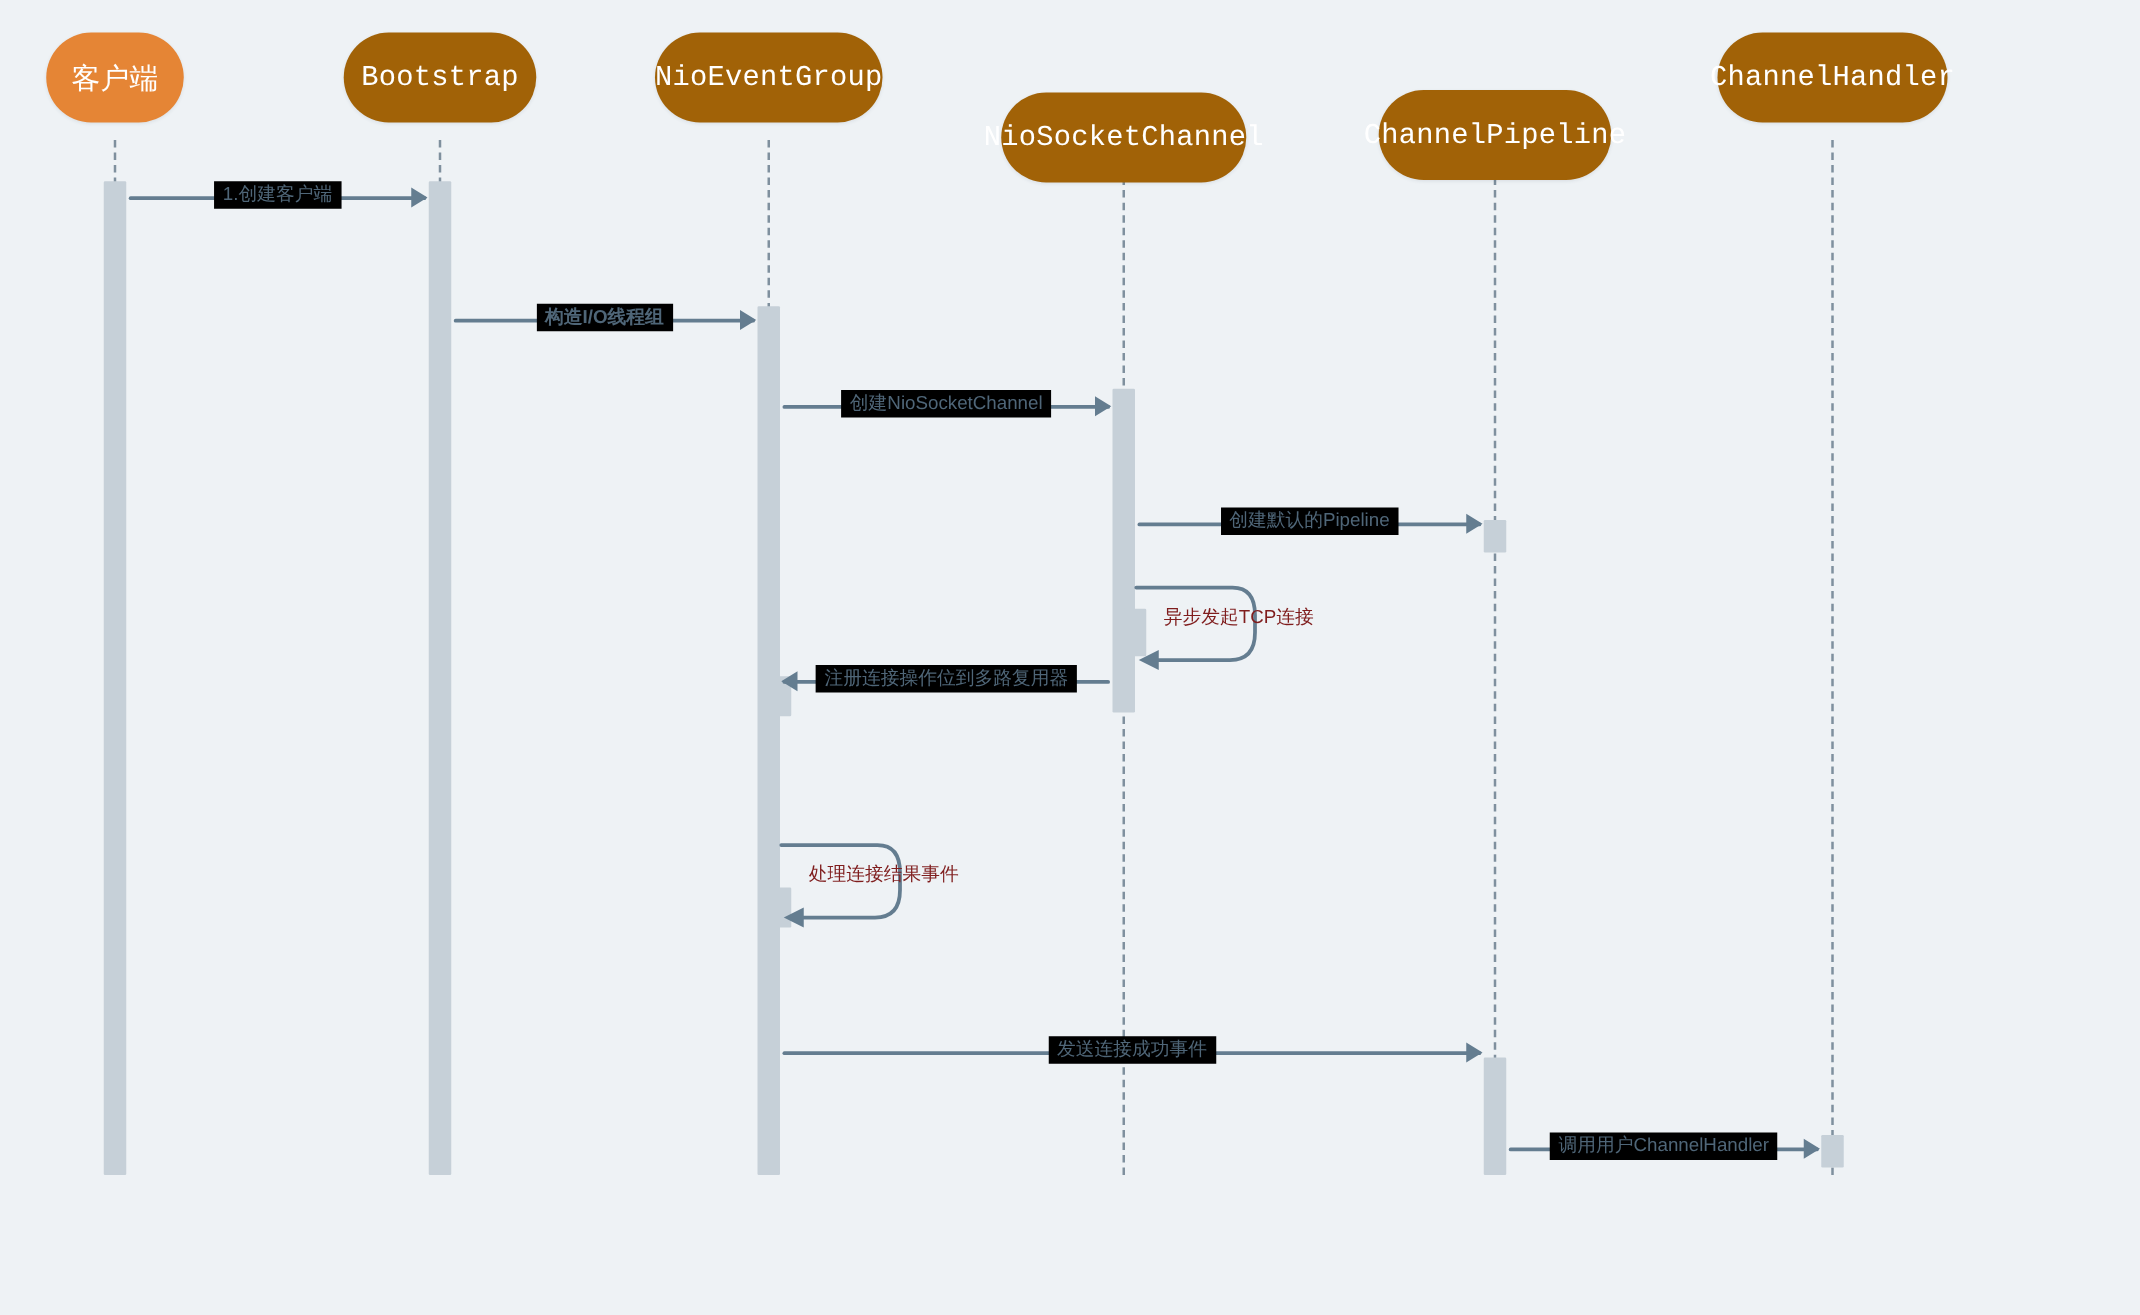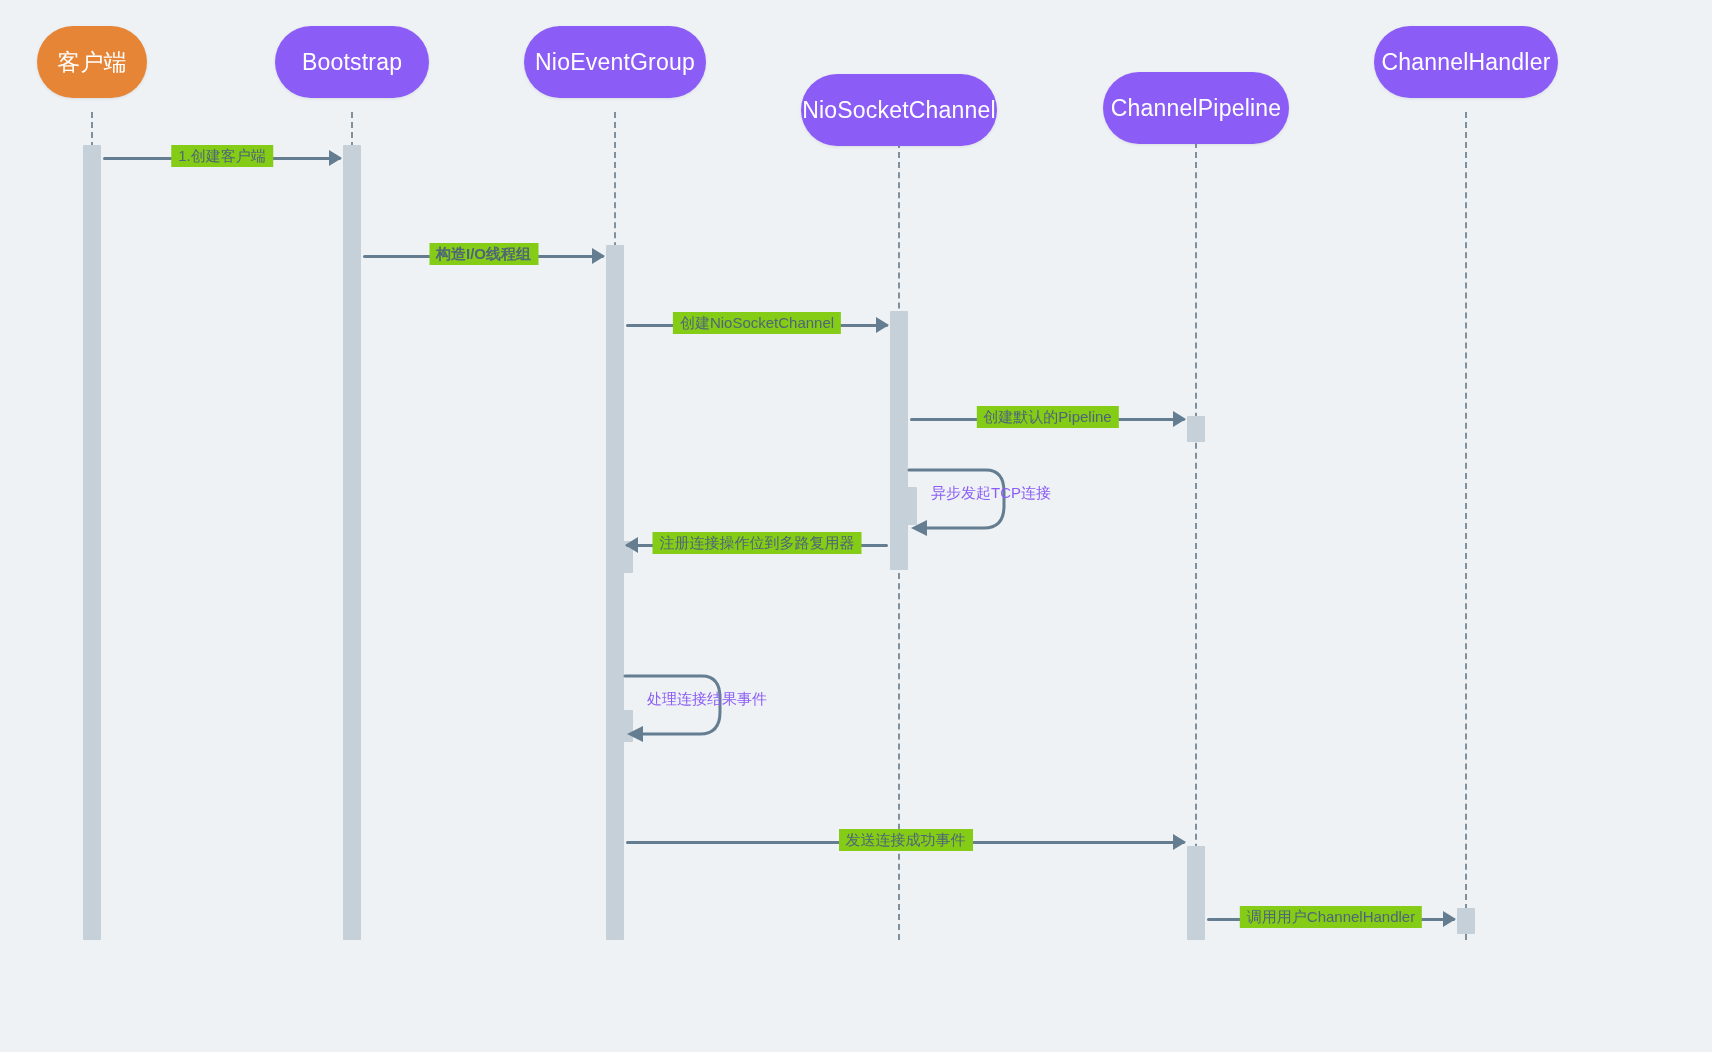--- a/index.html
+++ b/index.html
@@ -23,21 +23,21 @@
     display: flex;
     align-items: center;
     justify-content: center;
     color: #ffffff;
     font-size: 23px;
     letter-spacing: .2px;
     white-space: nowrap;
     box-shadow: 0 1px 3px rgba(40,60,80,.10);
     text-align: right;
   }
-  .participant.teal   { background: #8b5cf6; }
+  .participant.teal   { background: #a16207; font-family: Liberation Mono, monospace; }
   .participant.orange { background: #e58535; }
   .participant .plabel { pointer-events: none; }
 
   
   .lifeline {
     position: absolute;
     width: 0;
     border-left: 2px dashed #7f909e;
     top: 112px;
   }
@@ -74,34 +74,34 @@
   }
   .msg.left .head {
     left: -1px;
     border-right: 13px solid #647d90;
   }
   .msg .mlabel {
     position: absolute;
     top: -2px;
     left: 50%;
     transform: translateX(-50%);
-    background: #84cc16;
+    background: #000000;
     padding: 0 7px;
     font-size: 15px;
     color: #4f6678;
     white-space: nowrap;
     line-height: 22px;
   }
   
   .selfmsg { position: absolute; }
   .selfmsg svg { display: block; overflow: visible; }
   .selfmsg .slabel {
     position: absolute;
     font-size: 15px;
-    color: #8b5cf6;
+    color: #7f1d1d;
     white-space: nowrap;
   }
 </style>
 </head>
 <body>
 
 <div id="stage">
   <div id="lifelines">
       <div class="lifeline" style="left: 91px; height: 828px;"></div>
       <div class="lifeline" style="left: 351px; height: 828px;"></div>

